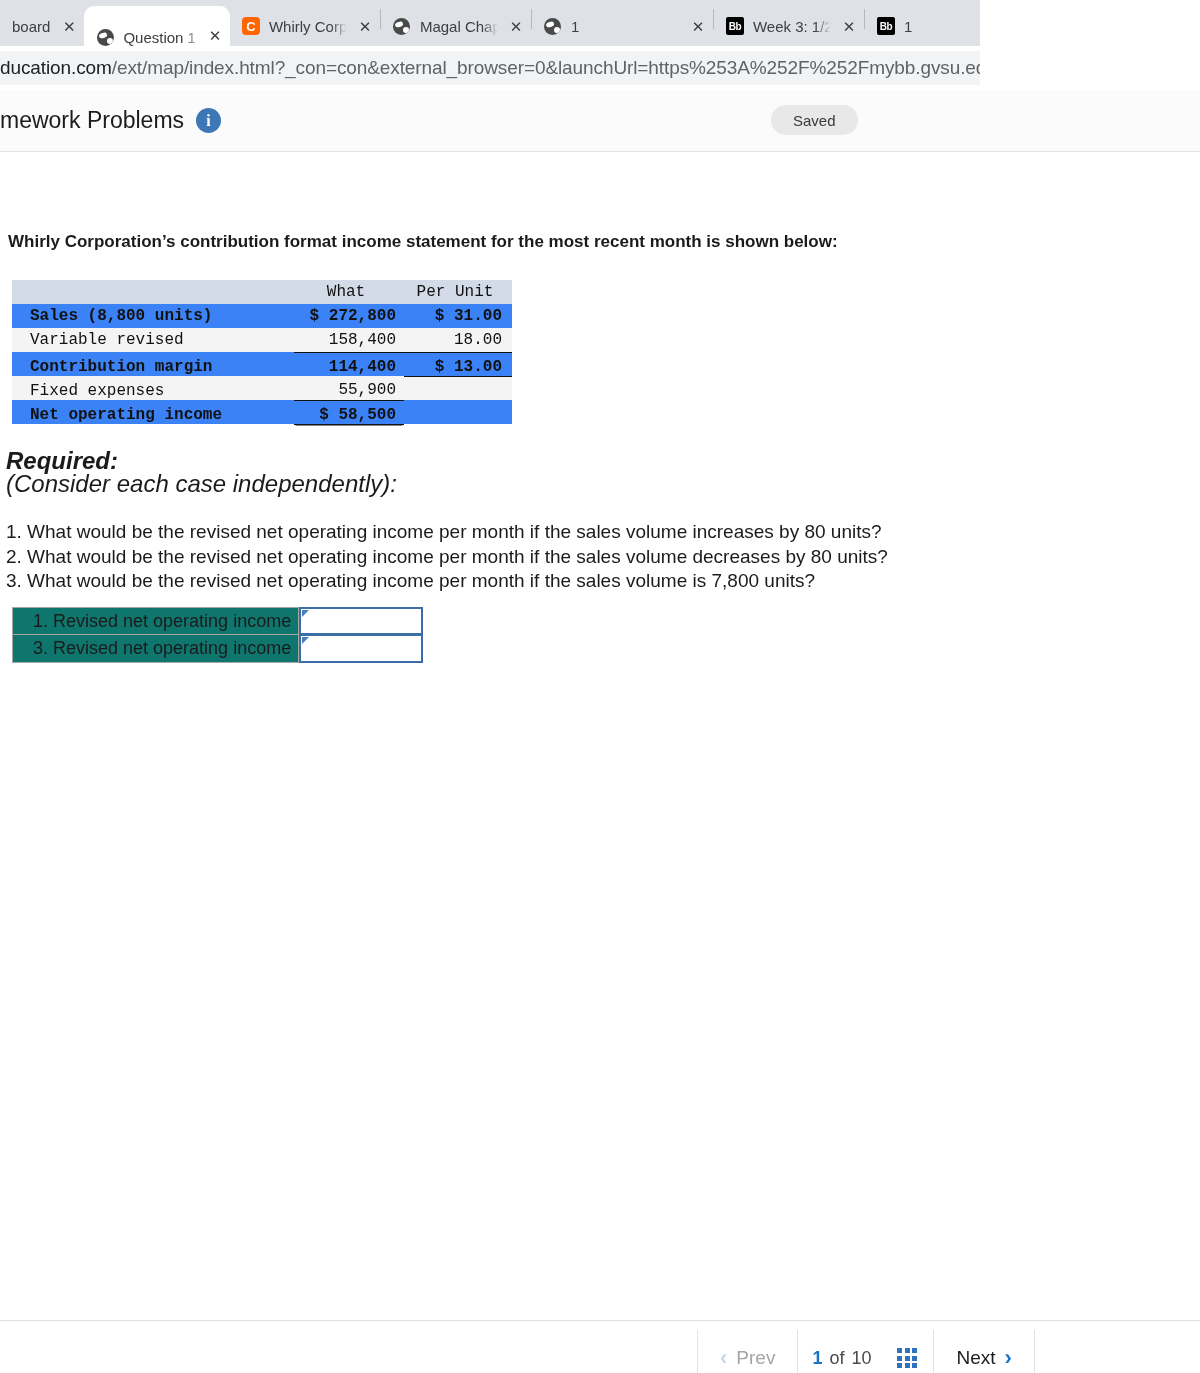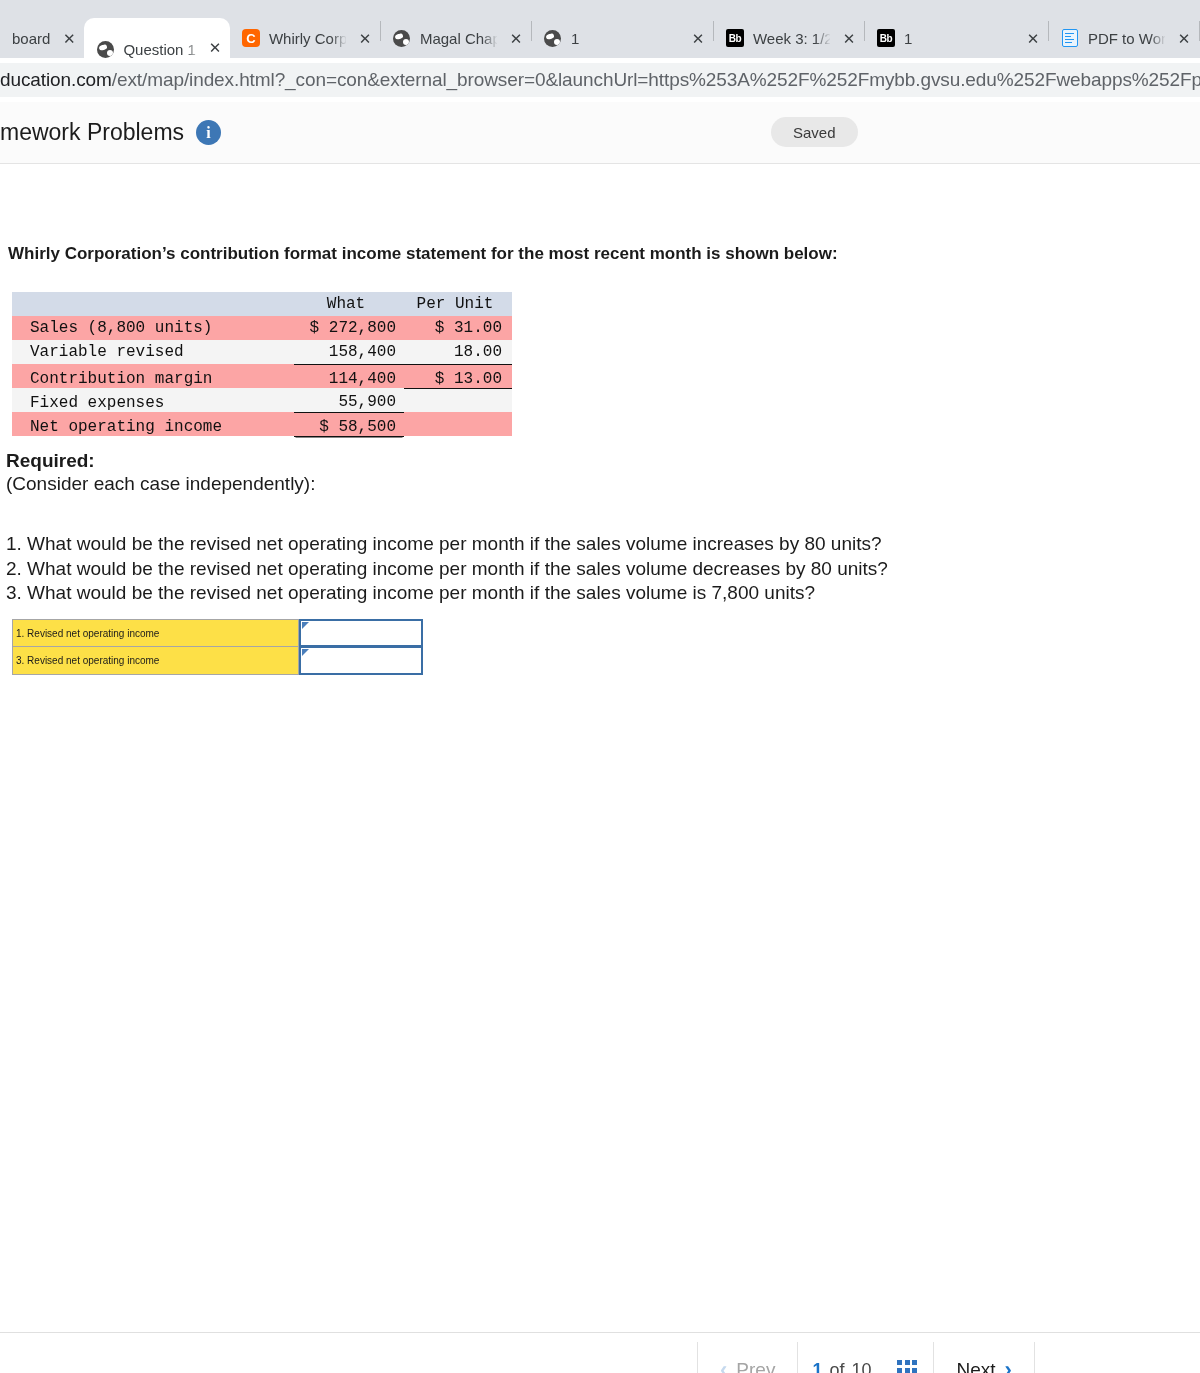--- a/index.html
+++ b/index.html
@@ -6,23 +6,23 @@
   html, body {
     margin: 0; padding: 0;
     width: 1200px; height: 1373px;
     background: #ffffff;
     font-family: "Liberation Sans", sans-serif;
     overflow: hidden;
   }
 
   
   .browser-chrome {
-    width: 1200px;
+    width: 980px;
     background: #dee1e6;
-    padding-top: 12px;
+    padding-top: 0px;
     position: relative;
   }
   .tabstrip {
     height: 46px;
     display: flex;
     align-items: flex-end;
     padding: 0;
     overflow: hidden;
     position: relative;
   }
@@ -240,35 +240,36 @@
   .is-table .num2 {
     width: 108px;
     text-align: right;
     padding-right: 10px;
     height: 24px;
     white-space: nowrap;
   }
   .row-hdr td { background: #d3dbe8; height: 20px; font-size: 16px; }
   .row-hdr .num, .row-hdr .num2 { text-align: center; padding-right: 6px; }
   .row-alt td { background: #f4f4f4; }
-  .row-wht td { background: #fca5a5; }
+  .row-wht td { background: #3b82f6; font-weight: bold; }
   .u-single { border-bottom: 1.5px solid #111; }
   .u-double {
     border-bottom: 1.5px solid #111;
     box-shadow: 0 3px 0 -1.5px #111;
   }
   .is-table tr td.pad-top { padding-top: 5px; }
 
   
   .required-blk {
     position: absolute;
-    left: 6px; top: 285px;
-    font-size: 19px;
+    left: 6px; top: 297px;
+    font-size: 24px;
     color: #1b1b1b;
     line-height: 23px;
+    font-style: italic;
   }
   .required-blk .req-h { font-weight: bold; }
   .q-list {
     position: absolute;
     left: 6px; top: 368px;
     font-size: 19px;
     color: #1b1b1b;
     line-height: 24.5px;
     white-space: nowrap;
   }
@@ -277,24 +278,24 @@
   .ans-table {
     position: absolute;
     left: 12px; top: 455px;
     border-collapse: separate;
     border-spacing: 0;
   }
   .ans-table .ans-lbl {
     width: 287px;
     height: 28px;
     border: 1px solid #a6a6a6;
-    font-size: 10px;
+    font-size: 18px;
     color: #1b1b1b;
-    padding-left: 3px;
-    background: #fde047;
+    padding-left: 20px;
+    background: #0f766e;
     white-space: nowrap;
     font-family: "Liberation Sans", sans-serif;
   }
   .ans-table tr + tr .ans-lbl { border-top: none; }
   .ans-table .ans-cell {
     width: 124px;
     height: 28px;
     border: 2px solid #3a6ea5;
     background: #ffffff;
     position: relative;

